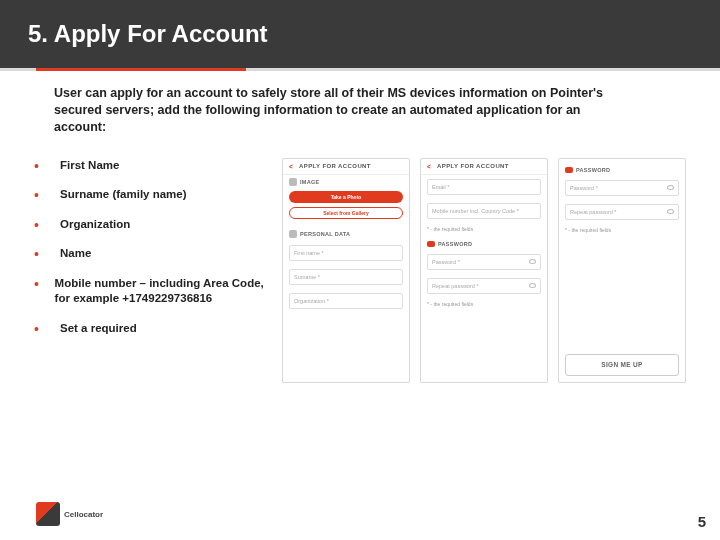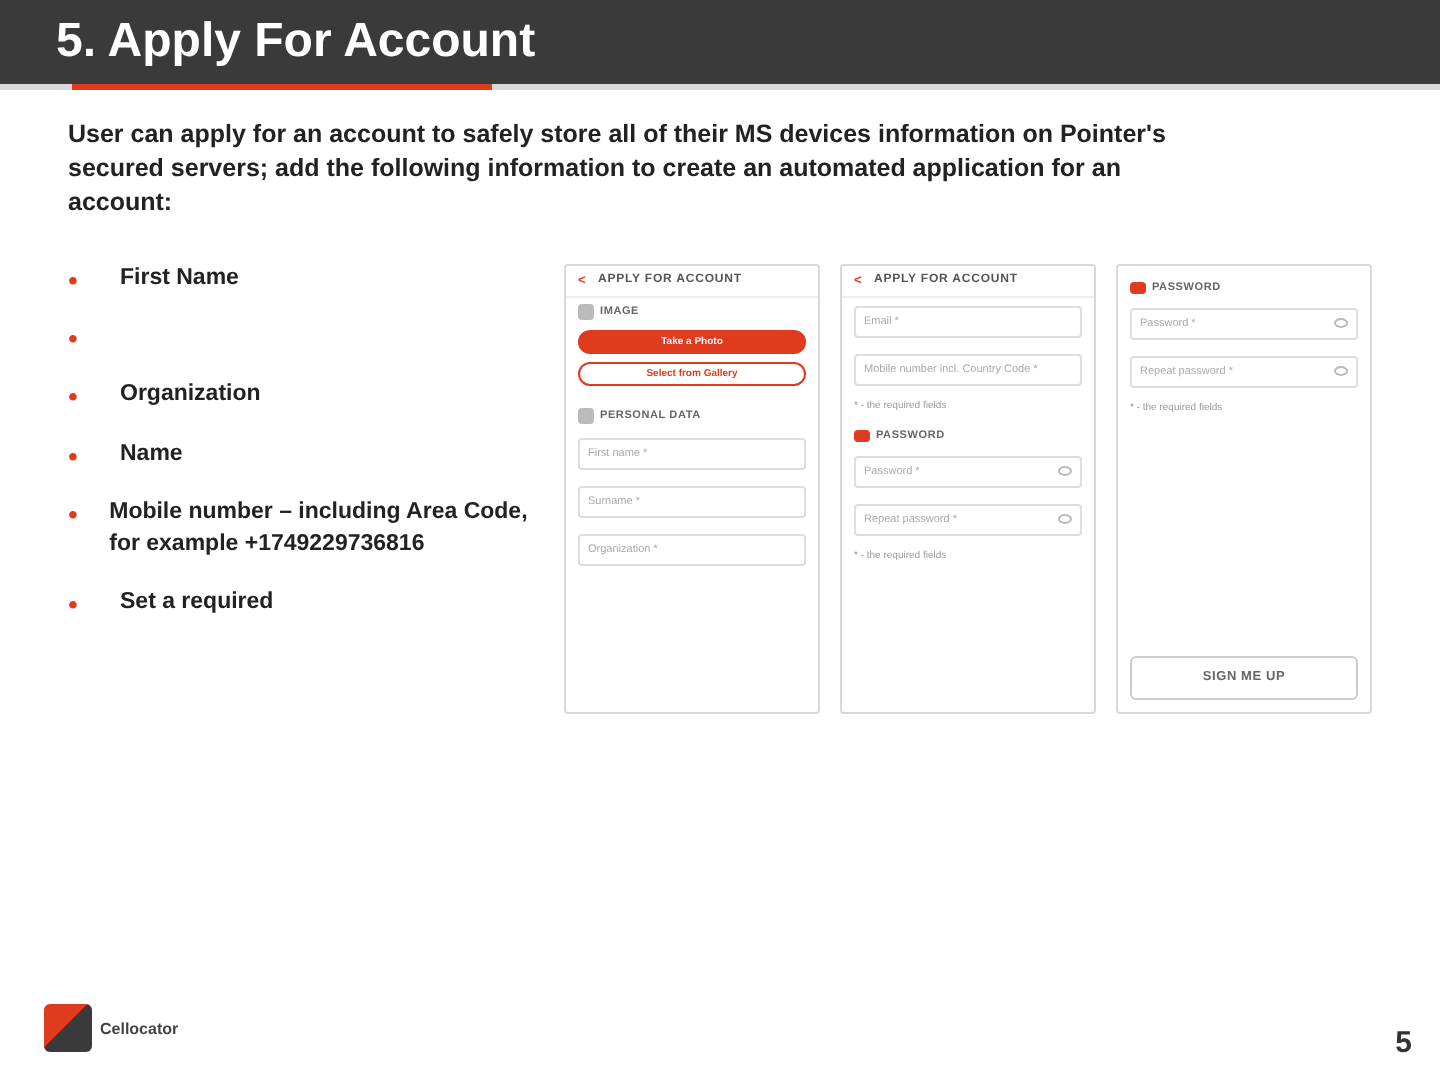--- a/index.html
+++ b/index.html
@@ -1,27 +1,27 @@
 <!DOCTYPE html>
 <html><head>
 <meta charset="utf-8">
 <style>
   * { box-sizing: border-box; margin: 0; padding: 0; }
   html, body { width: 720px; height: 540px; font-family: Arial, Helvetica, sans-serif; background: #fff; color: #222; }
   .slide { position: relative; width: 720px; height: 540px; }
 
   
-  .titlebar { background: #3a3a3a; color: #fff; padding: 0 0 0 28px; height: 42px; display: flex; align-items: center; }
+  .titlebar { background: #3a3a3a; color: #fff; padding: 0 0 0 28px; height: 68px; display: flex; align-items: center; }
   .title { font-size: 24px; font-weight: 700; }
   .accent { height: 3px; background: #d9d9d9; position: relative; }
   .accent-orange { position: absolute; left: 36px; top: 0; width: 210px; height: 3px; background: #e03a1f; }
 
   
   .content { padding: 14px 34px 0 34px; }
-  .intro { font-size: 12.5px; font-weight: 700; line-height: 1.35; color: #222; max-width: 560px; }
+  .intro { font-size: 12.5px; font-weight: 700; line-height: 1.35; color: #222; max-width: 560px; margin-left: 20px; }
 
   .body-row { display: flex; margin-top: 22px; }
   .bullets { width: 260px; }
   .bullets .item { display: flex; align-items: flex-start; margin-bottom: 14px; }
   .bullets .dot { width: 14px; color: #e03a1f; font-size: 14px; line-height: 1; margin-top: 1px; }
   .bullets .label { font-size: 11.5px; font-weight: 700; color: #222; padding-left: 12px; line-height: 1.35; }
 
   
   .shots { display: flex; gap: 10px; flex: 1; }
   .shot { border: 1px solid #d8d8d8; background: #fff; width: 128px; border-radius: 2px; overflow: hidden; display: flex; flex-direction: column; font-size: 6.5px; color: #888; }
@@ -35,21 +35,21 @@
   .shot .fld { margin: 4px 6px; height: 16px; border: 1px solid #ddd; border-radius: 2px; padding: 0 4px; display: flex; align-items: center; justify-content: space-between; }
   .shot .fld span { font-size: 5.5px; color: #aaa; }
   .shot .fld .eye { width: 7px; height: 5px; border: 1px solid #bbb; border-radius: 50%; }
   .shot .req { font-size: 5px; color: #999; padding: 3px 6px 6px 6px; }
   .shot .btn-signup { margin: 6px; height: 22px; border: 1px solid #ccc; border-radius: 3px; display: flex; align-items: center; justify-content: center; font-size: 6.5px; font-weight: 700; color: #666; letter-spacing: 0.3px; }
   .shot .key-ico { display: inline-block; width: 8px; height: 6px; border-radius: 2px; background: #e03a1f; margin-right: 3px; }
   .shot .pad { flex: 1 0 auto; }
   .shot .grey-row { display: flex; align-items: center; padding: 3px 6px; }
 
   
-  .logo { position: absolute; left: 22px; bottom: 14px; display: flex; align-items: center; }
+  .logo { position: absolute; left: 36px; bottom: 14px; display: flex; align-items: center; }
   .logo-mark { width: 24px; height: 24px; border-radius: 3px; background: linear-gradient(135deg,#e03a1f 45%, #3a3a3a 45%); margin-right: 4px; }
   .logo-text { font-size: 8px; font-weight: 700; color: #444; }
   .pageno { position: absolute; right: 14px; bottom: 10px; font-size: 15px; font-weight: 700; color: #333; }
 </style>
 </head>
 <body>
 
 <div class="slide">
 
   <div class="titlebar">
@@ -64,20 +64,21 @@
 
     <div class="body-row">
 
       <div class="bullets">
         <div class="item">
             <span class="dot">•</span>
             <span class="label">First Name</span>
           </div>
         <div class="item">
             <span class="dot">•</span>
+            <span class="label">Surname (family name)</span>
           </div>
         <div class="item">
             <span class="dot">•</span>
             <span class="label">Organization</span>
           </div>
         <div class="item">
             <span class="dot">•</span>
             <span class="label">Name</span>
           </div>
         <div class="item">

